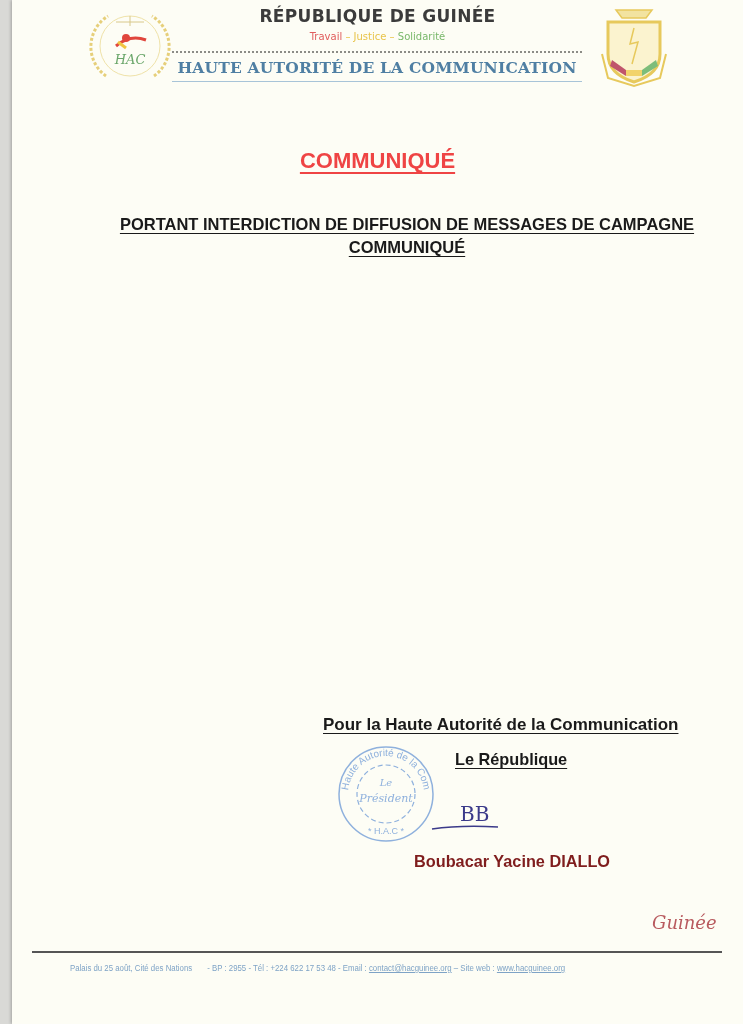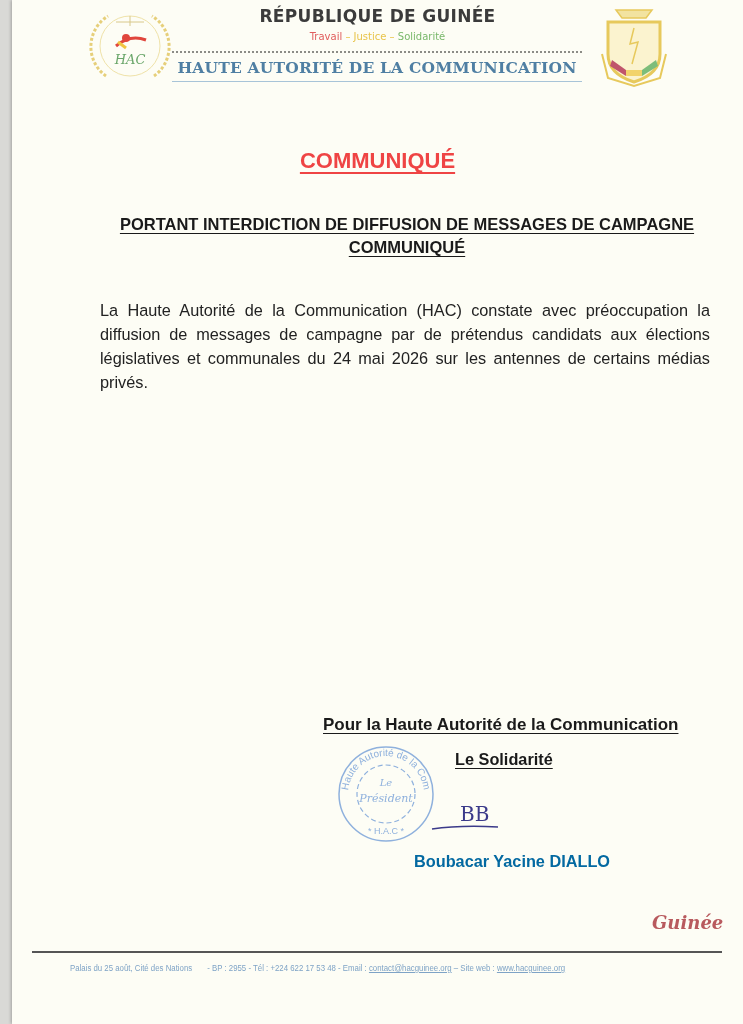--- a/index.html
+++ b/index.html
@@ -71,29 +71,29 @@
     font-weight: bold; font-size: 17px; color: #1a1a1a;
     text-decoration: underline; text-underline-offset: 3px;
   }
   .sig-role {
     position: absolute; left: 443px; top: 750px;
     font-weight: bold; font-size: 16.3px; color: #1a1a1a;
     text-decoration: underline; text-underline-offset: 3px;
   }
   .sig-name {
     position: absolute; left: 402px; top: 852px;
-    font-weight: bold; font-size: 16.3px; color: #0369a1;
+    font-weight: bold; font-size: 16.3px; color: #7f1d1d;
   }
   .stamp { position: absolute; left: 322px; top: 742px; width: 104px; height: 104px; }
   .signature { position: absolute; left: 418px; top: 795px; width: 70px; height: 40px; }
 
   
   .brand {
     position: absolute; left: 640px; top: 912px;
-    font-family: "DejaVu Serif", serif; font-style: italic; font-weight: bold;
+    font-family: "DejaVu Serif", serif; font-style: italic; font-weight: normal;
     font-size: 18px; color: #b85a5e;
   }
   .foot-rule {
     position: absolute; left: 20px; width: 690px; top: 951px; height: 0;
     border-top: 2px solid #555;
   }
   .footer {
     position: absolute; left: 58px; top: 963px; width: 640px;
     font-family: "Liberation Sans", sans-serif; font-size: 8.5px; color: #7ea3c6;
     white-space: nowrap; transform: scaleX(0.92); transform-origin: left;
@@ -138,25 +138,24 @@
   <div class="hdr-org">HAUTE AUTORITÉ DE LA COMMUNICATION</div>
   <div class="hdr-rule-bot"></div>
 
   <div class="title"><span>COMMUNIQUÉ</span></div>
   <div class="subtitle">
     <span>PORTANT INTERDICTION DE DIFFUSION DE MESSAGES DE CAMPAGNE</span><br>
     <span>COMMUNIQUÉ</span>
   </div>
 
   <div class="body">
-    <p>La Haute Autorité de la Communication (HAC) constate avec préoccupation la diffusion de messages de campagne par de prétendus candidats aux élections législatives et communales du 24 mai 2026 sur les antennes de certains médias privés.</p>
   </div>
 
   <div class="sig-org">Pour la Haute Autorité de la Communication</div>
-  <div class="sig-role">Le Solidarité</div>
+  <div class="sig-role">Le République</div>
 
   <svg class="stamp" viewBox="0 0 104 104">
     <defs>
       <path id="stampArc" d="M14 52 A38 38 0 1 1 90 52"></path>
     </defs>
     <circle cx="52" cy="52" r="47" fill="none" stroke="#8fb1dd" stroke-width="1.5"></circle>
     <circle cx="52" cy="52" r="29" fill="none" stroke="#8fb1dd" stroke-width="1.2" stroke-dasharray="5 3"></circle>
     <text font-family="Liberation Sans, sans-serif" font-size="10" fill="#8fb1dd">
       <textPath href="#stampArc" startOffset="3%">Haute Autorité de la Communication</textPath>
     </text>

